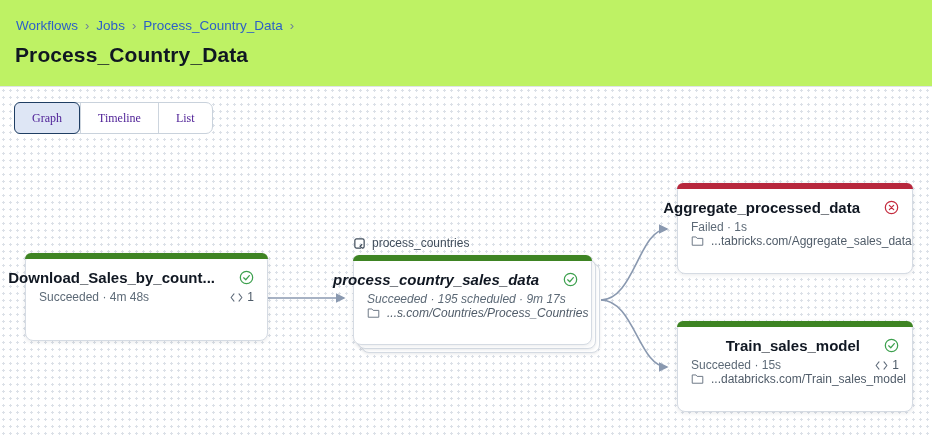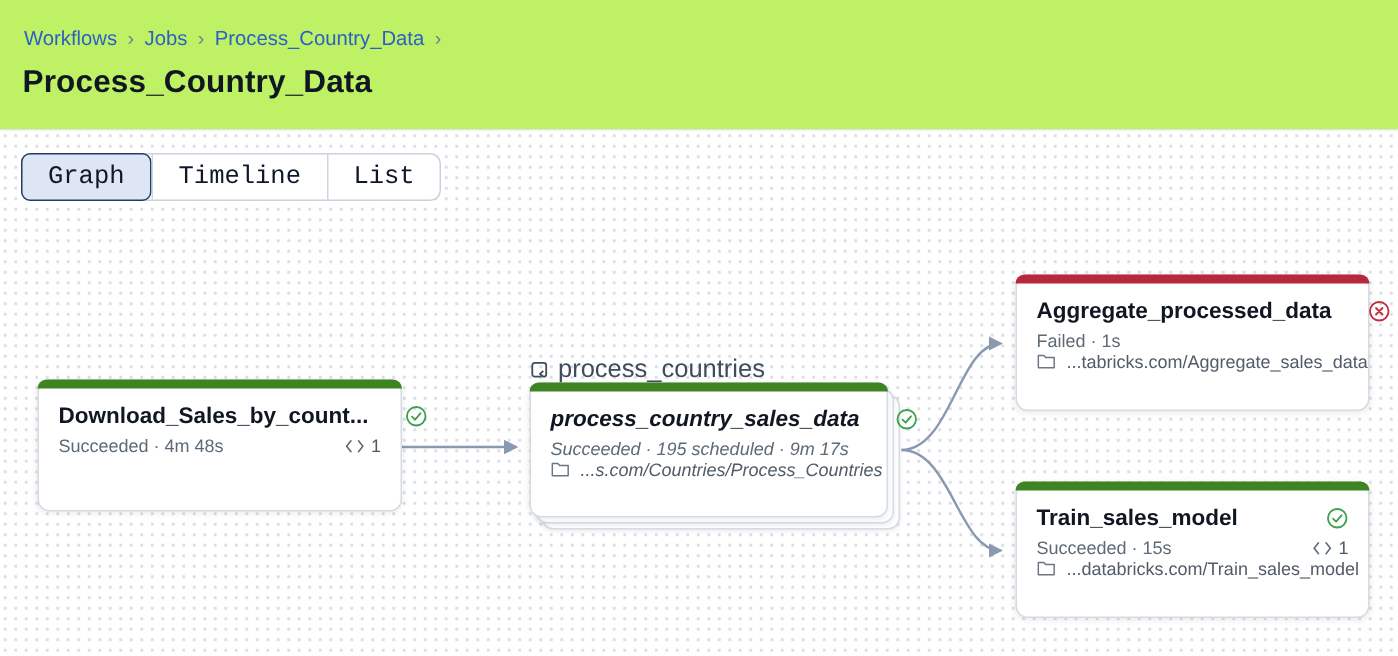--- a/index.html
+++ b/index.html
@@ -14,55 +14,55 @@
   .page-title { position:absolute; left:15px; top:43px; font-size:21px; font-weight:700; color:var(--title); letter-spacing:.1px; }
 
   
   .canvas { position:relative; width:932px; height:350px; background:#fff;
             background-image:radial-gradient(circle, var(--dot) 1px, transparent 1.3px);
             background-size:7px 7px; }
 
   
   .tabs { position:absolute; left:14px; top:15px; display:flex; background:#fff;
           border:1px solid #c9d2dc; border-radius:7px; z-index:5; }
-  .tab { height:30px; padding:0 17px; background:transparent; border:none; font-size:17px;
-         color:#0f172a; font-family:Liberation Mono, monospace; cursor:pointer; display:flex; align-items:center; }
+  .tab { height:30px; padding:0 17px; background:transparent; border:none; font-size:12px;
+         color:#4c1d95; font-family:Liberation Serif, serif; cursor:pointer; display:flex; align-items:center; }
   .tab + .tab { border-left:1px solid #cdd5de; }
   .tab.selected { background:var(--tab-selected-bg); border:1px solid var(--tab-selected-border);
                   border-radius:6px; margin:-1px 0 -1px -1px; height:32px; }
 
   
   .edges { position:absolute; left:0; top:0; width:932px; height:350px; pointer-events:none; }
   .edges path.link { fill:none; stroke:var(--edge); stroke-width:1.6; }
   .edges marker path { fill:var(--edge); }
 
   
   .node { position:absolute; background:#fff; border:1px solid var(--node-border); border-radius:8px;
           box-shadow:0 1px 4px rgba(30,40,60,.10); cursor:pointer; z-index:3; }
   .node .bar { height:6px; border-radius:7px 7px 0 0; margin:-1px -1px 0 -1px; }
   .node.success .bar { background:var(--success); }
   .node.failed  .bar { background:var(--failed); }
   .node .body { padding:10px 13px 11px 13px; }
-  .title-row { display:flex; align-items:center; justify-content:space-between; gap:24px; }
+  .title-row { display:flex; align-items:center; justify-content:flex-end; gap:24px; }
   .task-title { font-size:15px; font-weight:700; color:var(--title); white-space:nowrap; }
   .status-icon { display:flex; flex:none; }
   .meta-row { display:flex; align-items:center; justify-content:space-between; margin-top:4px;
               font-size:12px; color:var(--meta); }
   .code-count { display:flex; align-items:center; gap:4px; color:#4d5a68; }
   .path-row { display:flex; align-items:center; gap:7px; font-size:12px; color:var(--path); }
   .path-row span { white-space:nowrap; }
 
   
   .node-wrap { position:absolute; z-index:2;font-style:italic; }
   .ghost { position:absolute; width:100%; height:100%; background:#fff; border:1px solid var(--node-border);
            border-radius:8px; box-shadow:0 1px 3px rgba(30,40,60,.10); }
   .ghost.g1 { left:8px; top:8px; }
   .ghost.g2 { left:4px; top:4px; }
   .node-wrap .node { left:0; top:0; width:100%; height:100%; }
-  .foreach-label { position:absolute; display:flex; align-items:center; gap:6px; font-size:17px;
+  .foreach-label { position:absolute; display:flex; align-items:center; gap:6px; font-size:12px;
                    color:#3f4c5a; z-index:4; }
   svg { display:block; }
 </style>
 </head>
 <body>
 
 <div class="header">
   <nav class="breadcrumb">
     <a>Workflows</a>
     <span class="sep">›</span>

